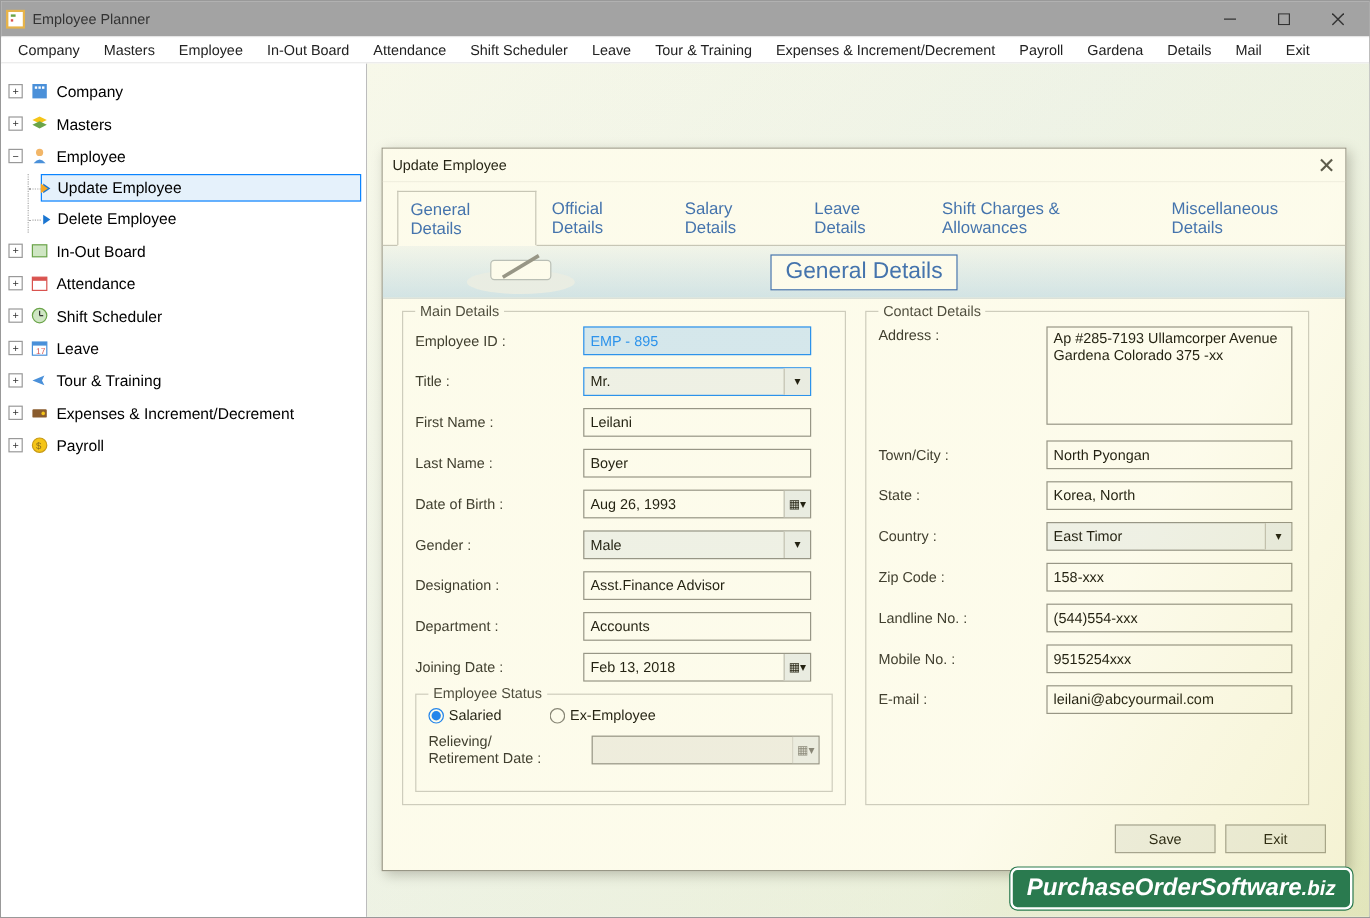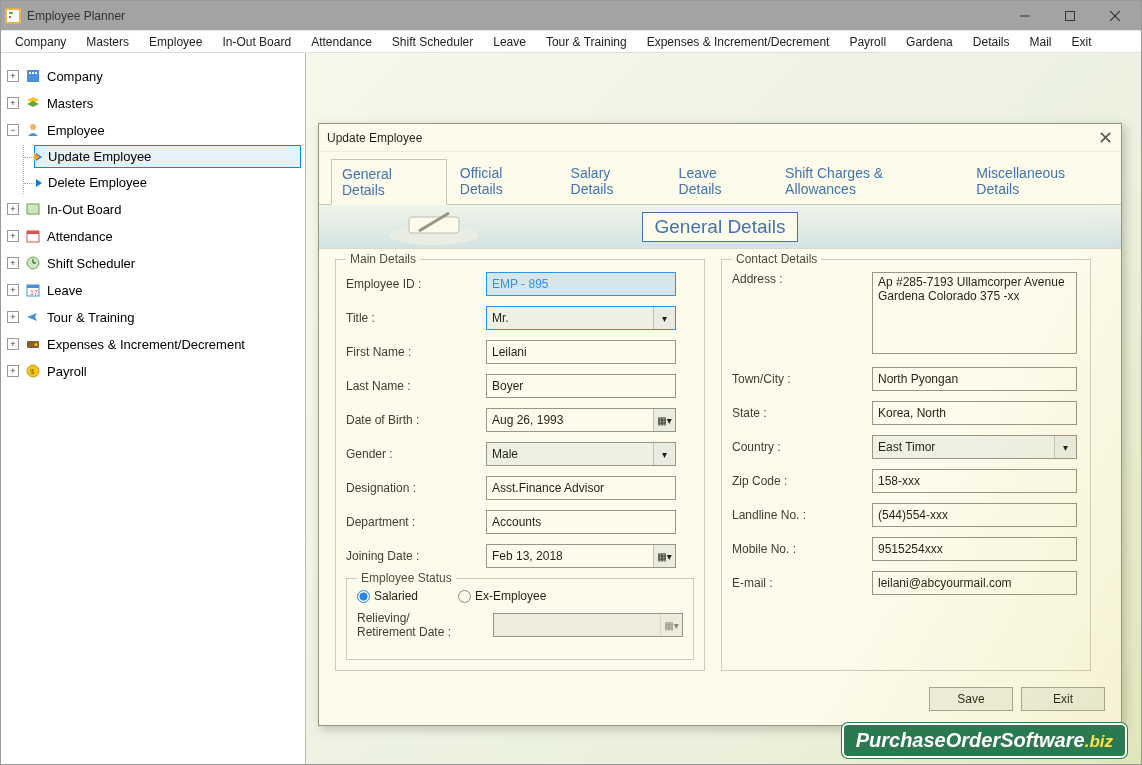--- a/index.html
+++ b/index.html
@@ -66,21 +66,21 @@
 
 .status-box { border: 1px solid #c8c8c8; padding: 10px; margin-top: 6px; position: relative; }
 .status-box .legend { position: absolute; top: -8px; left: 10px; background: #fff; padding: 0 4px; font-size: 12px; }
 .radio-row { display: flex; gap: 40px; margin-bottom: 8px; }
 .radio-row label { display: flex; align-items: center; gap: 4px; font-size: 12px; }
 
 .btn-row { display: flex; justify-content: flex-end; padding: 8px 16px 14px 16px; gap: 8px; }
 .btn { width: 84px; height: 24px; border: 1px solid #999; background: #eef0f2; font-size: 12px; cursor: default; }
 
 .footer-logo { position: absolute; right: 14px; bottom: 6px; background: #2a7a4f; color: #fff; font-family: Georgia, 'Times New Roman', serif; font-style: italic; font-weight: bold; font-size: 20px; padding: 4px 12px; border-radius: 6px; border: 2px solid #fff; box-shadow: 0 0 0 1px #2a7a4f; z-index: 5; }
-.footer-logo .biz { color: #fde047; font-style: italic; font-size: 17px; text-align: center; }
+.footer-logo .biz { color: #ffffff; font-style: italic; font-size: 17px; text-align: center; }
 </style>
 </head>
 <body>
 
 <div class="window">
   <div class="titlebar">
     <svg class="app-icon" viewBox="0 0 16 16">
         <rect width="16" height="16" fill="#e6b34a"></rect>
         <rect x="2" y="2" width="12" height="12" fill="#fff"></rect>
         <rect x="4" y="4" width="4" height="2" fill="#6aa449"></rect>

